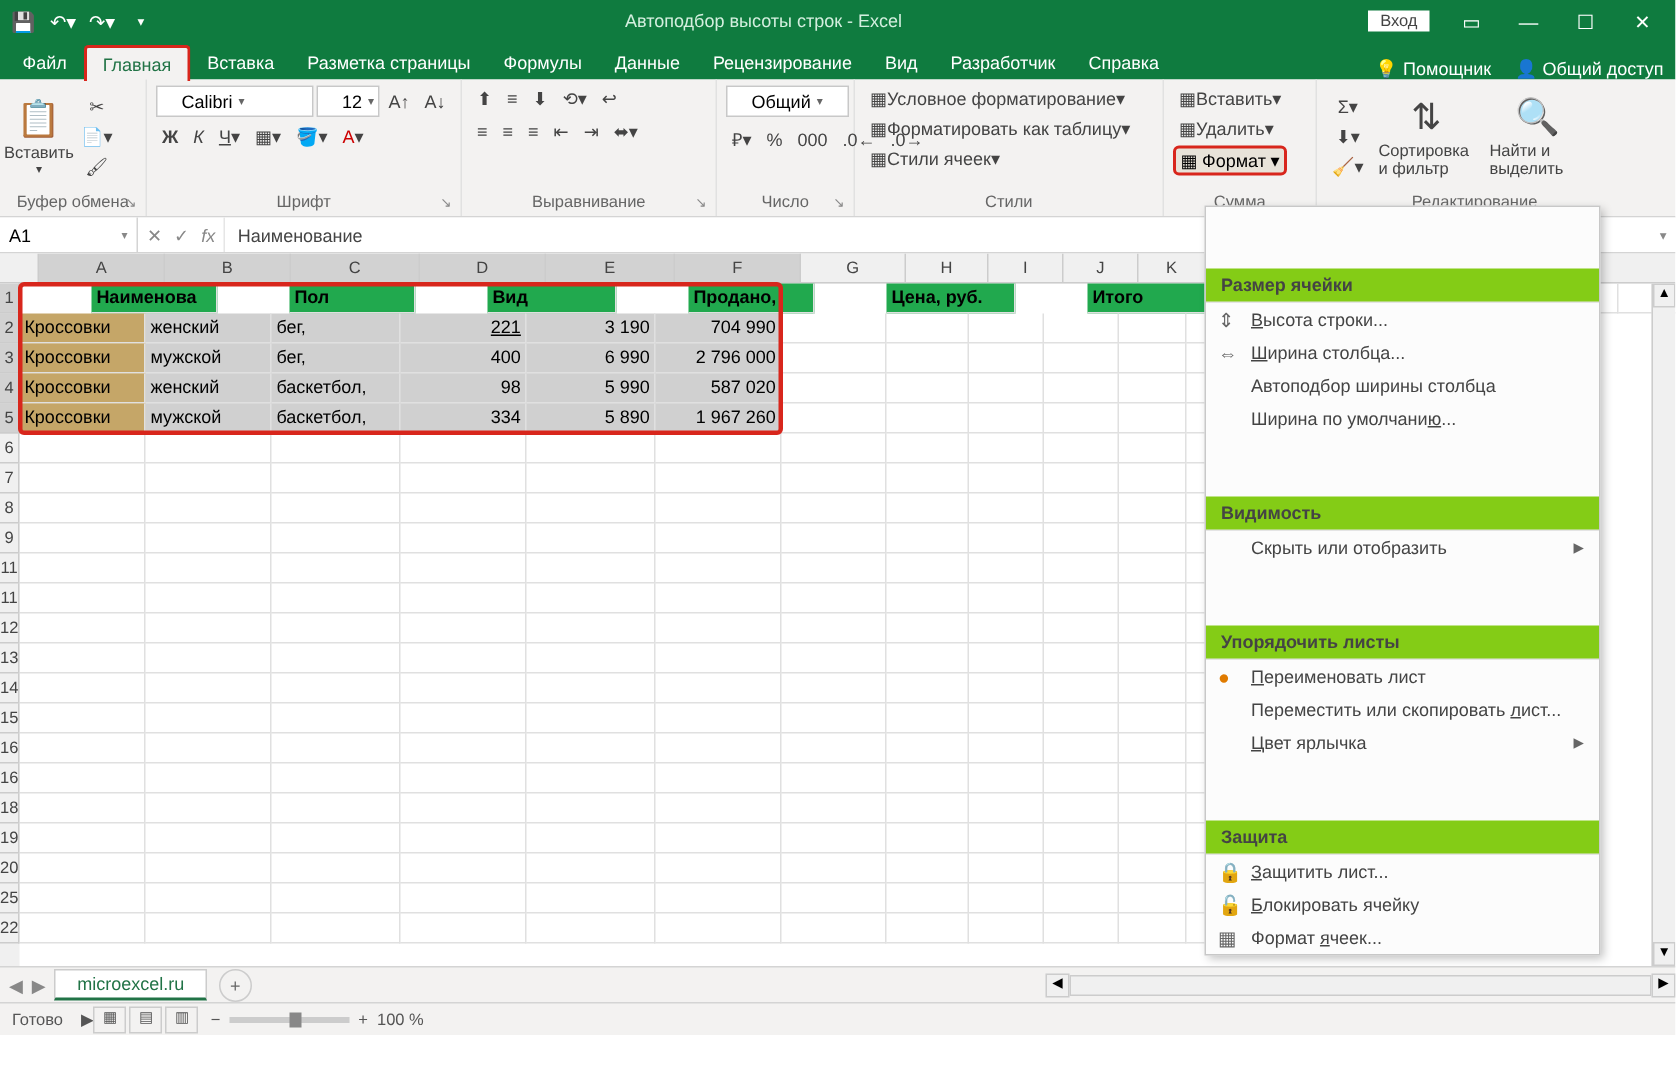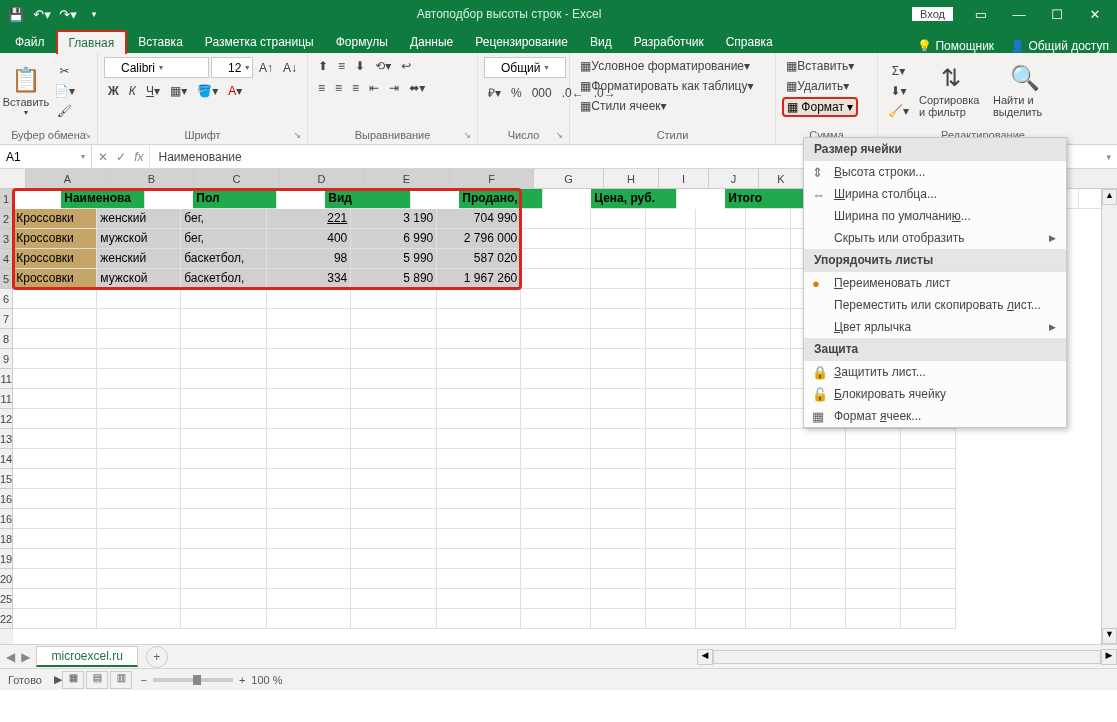--- a/index.html
+++ b/index.html
@@ -56,21 +56,21 @@
 .row { display: flex; height: 20px; }
 .cell { border-right: 1px solid #e0e0e0; border-bottom: 1px solid #e0e0e0; padding: 0 3px; font-size: 12px; line-height: 19px; overflow: hidden; white-space: nowrap; color: #000; }
 .cell.rt { text-align: right; }
 .cell.hdr { background: #21a94e; font-weight: bold; margin-left: 48px; }
 .cell.nm { background: #c5a668; }
 .cell.dat { background: #d0d0d0; }
 
 .sel-border { position: absolute; border: 3px solid #d8261c; border-radius: 4px; pointer-events: none; }
 
 .format-menu { position: absolute; top: 137px; left: 803px; width: 264px; background: #fcfcfc; border: 1px solid #c8c8c8; box-shadow: 2px 2px 6px rgba(0,0,0,.25); z-index: 100; }
-.format-menu .section { background: #e5e5e5; padding: 4px 10px; font-weight: bold; font-size: 12px; color: #444; border-bottom: 1px solid #e4e4e4; }
+.format-menu .section { background: #84cc16; padding: 4px 10px; font-weight: bold; font-size: 12px; color: #444; border-bottom: 1px solid #e4e4e4; margin-top: 41px; }
 .format-menu .item { display: flex; align-items: center; padding: 4px 10px 4px 30px; font-size: 12px; color: #444; position: relative; gap: 8px; }
 .format-menu .item .icn { position: absolute; left: 8px; font-size: 13px; color: #666; }
 .format-menu .item .sub { margin-left: auto; font-size: 9px; color: #666; }
 .format-menu .item.hl { background: #e8e3d9; border: 2.5px solid #d8261c; border-radius: 4px; margin: 1px 4px; padding: 3px 8px 3px 28px; }
 .format-menu .item u { text-decoration: underline; }
 
 .sheet-tabs { height: 24px; display: flex; align-items: center; border-top: 1px solid #d4d4d4; background: #f3f2f1; }
 .sheet-nav { display: flex; padding: 0 6px; gap: 6px; color: #888; }
 .sheet-tab { background: #fff; border: 1px solid #ccc; border-bottom: 2px solid #217346; padding: 2px 14px; font-size: 12px; color: #217346; }
 .sheet-add { width: 22px; height: 22px; border: 1px solid #ccc; border-radius: 50%; margin-left: 8px; text-align: center; line-height: 20px; color: #666; }
@@ -674,22 +674,26 @@
   <div class="section">Размер ячейки</div>
   <div class="item">
       <span class="icn">⇕</span>
       <span><u>В</u>ысота строки...</span>
     </div>
   <div class="item">
       <span class="icn">⇔</span>
       <span><u>Ш</u>ирина столбца...</span>
     </div>
   <div class="item">
+      <span>Автоподбор ширины столбца</span>
+    </div>
+  <div class="item">
       <span>Ширина по умолчани<u>ю</u>...</span>
     </div>
+  <div class="section">Видимость</div>
   <div class="item">
       <span>Скрыть или отобразить</span>
       <span class="sub">▶</span>
     </div>
   <div class="section">Упорядочить листы</div>
   <div class="item">
       <span class="icn" style="color:#e07b00">●</span>
       <span><u>П</u>ереименовать лист</span>
     </div>
   <div class="item">

